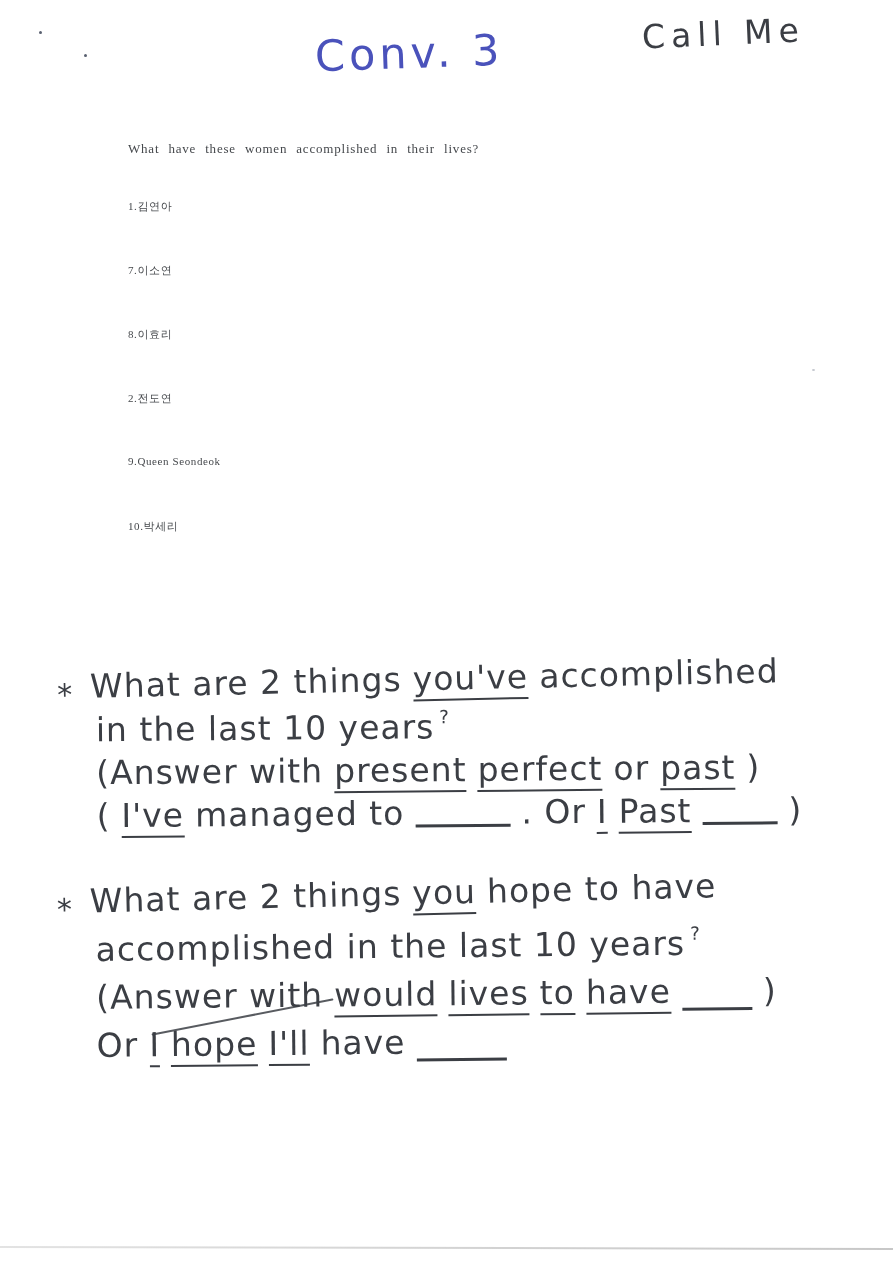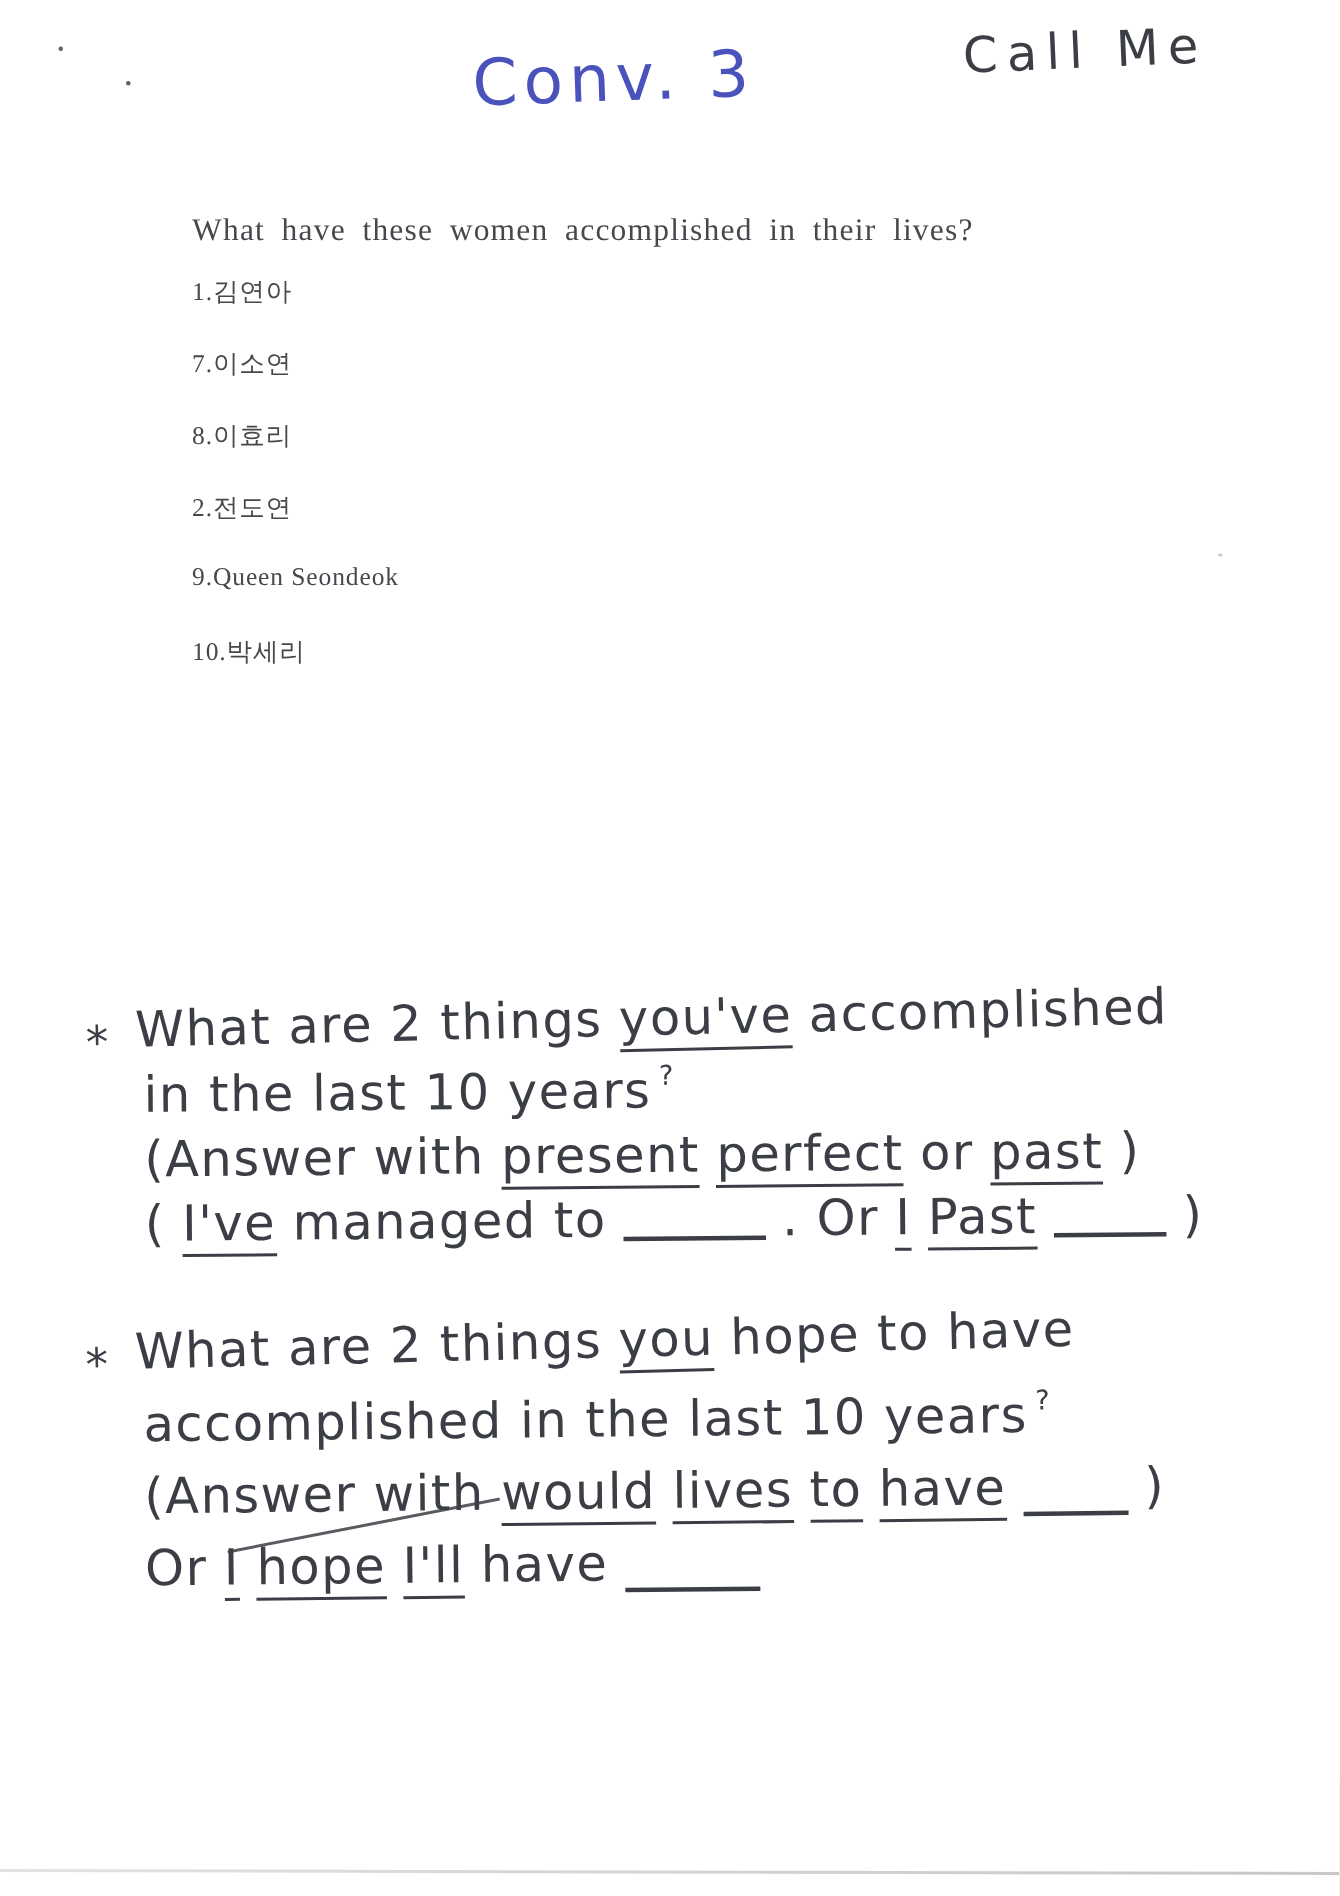--- a/index.html
+++ b/index.html
@@ -35,29 +35,29 @@
   }
   .note{
     position:absolute;left:642px;top:14px;
     font-size:33px;letter-spacing:6px;
     transform:rotate(-2.5deg);
   }
 
   
   .typed-question{
     position:absolute;left:128px;top:141px;
-    font-size:21px;letter-spacing:0.8px;word-spacing:5px;
+    font-size:13px;letter-spacing:0.8px;word-spacing:5px;
     color:var(--typed-ink);
   }
   .typed-list{
     position:absolute;left:128px;top:183px;
     color:var(--typed-ink);
   }
   .t-item{
-    height:48px;font-size:17px;letter-spacing:0.6px;
+    height:48px;font-size:11px;letter-spacing:0.6px;margin-top:16px;
   }
 
   
   .hwblock{
     position:absolute;width:820px;
     color:var(--black-ink);
   }
   .b1{left:58px;top:664px;transform:rotate(-0.5deg);}
   .b2{left:58px;top:878px;transform:rotate(-0.6deg);}
   .hwline{

